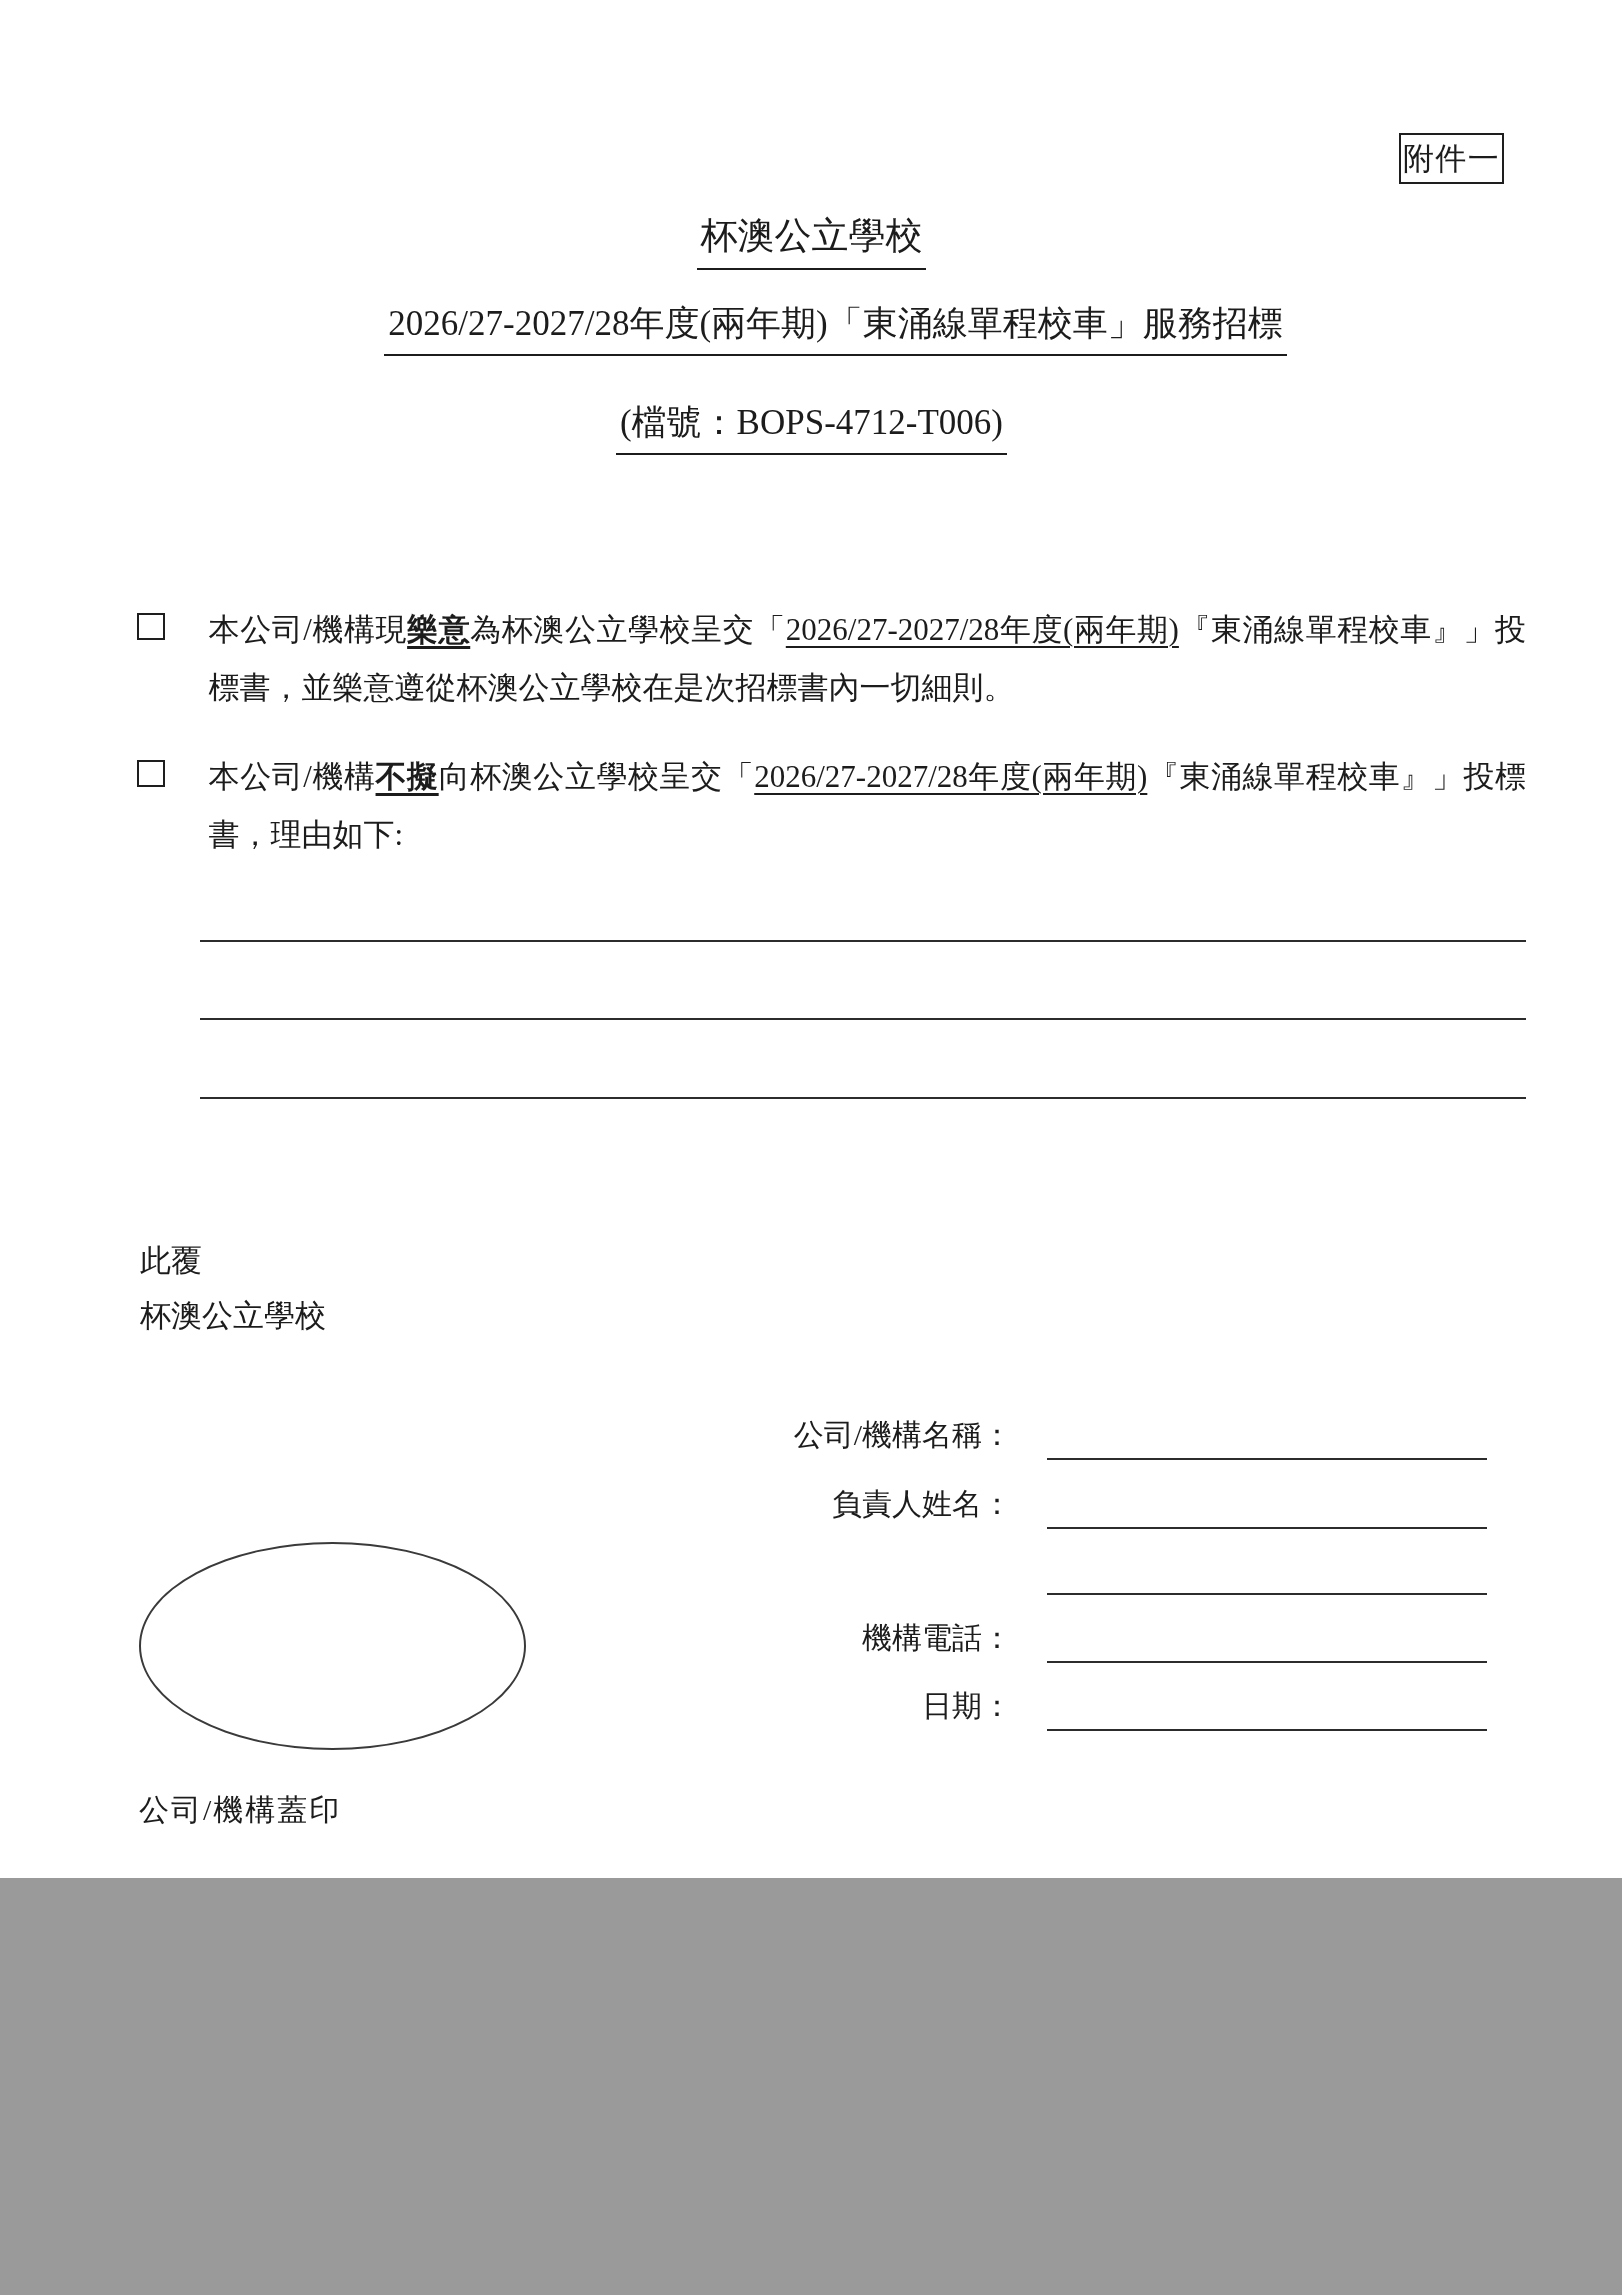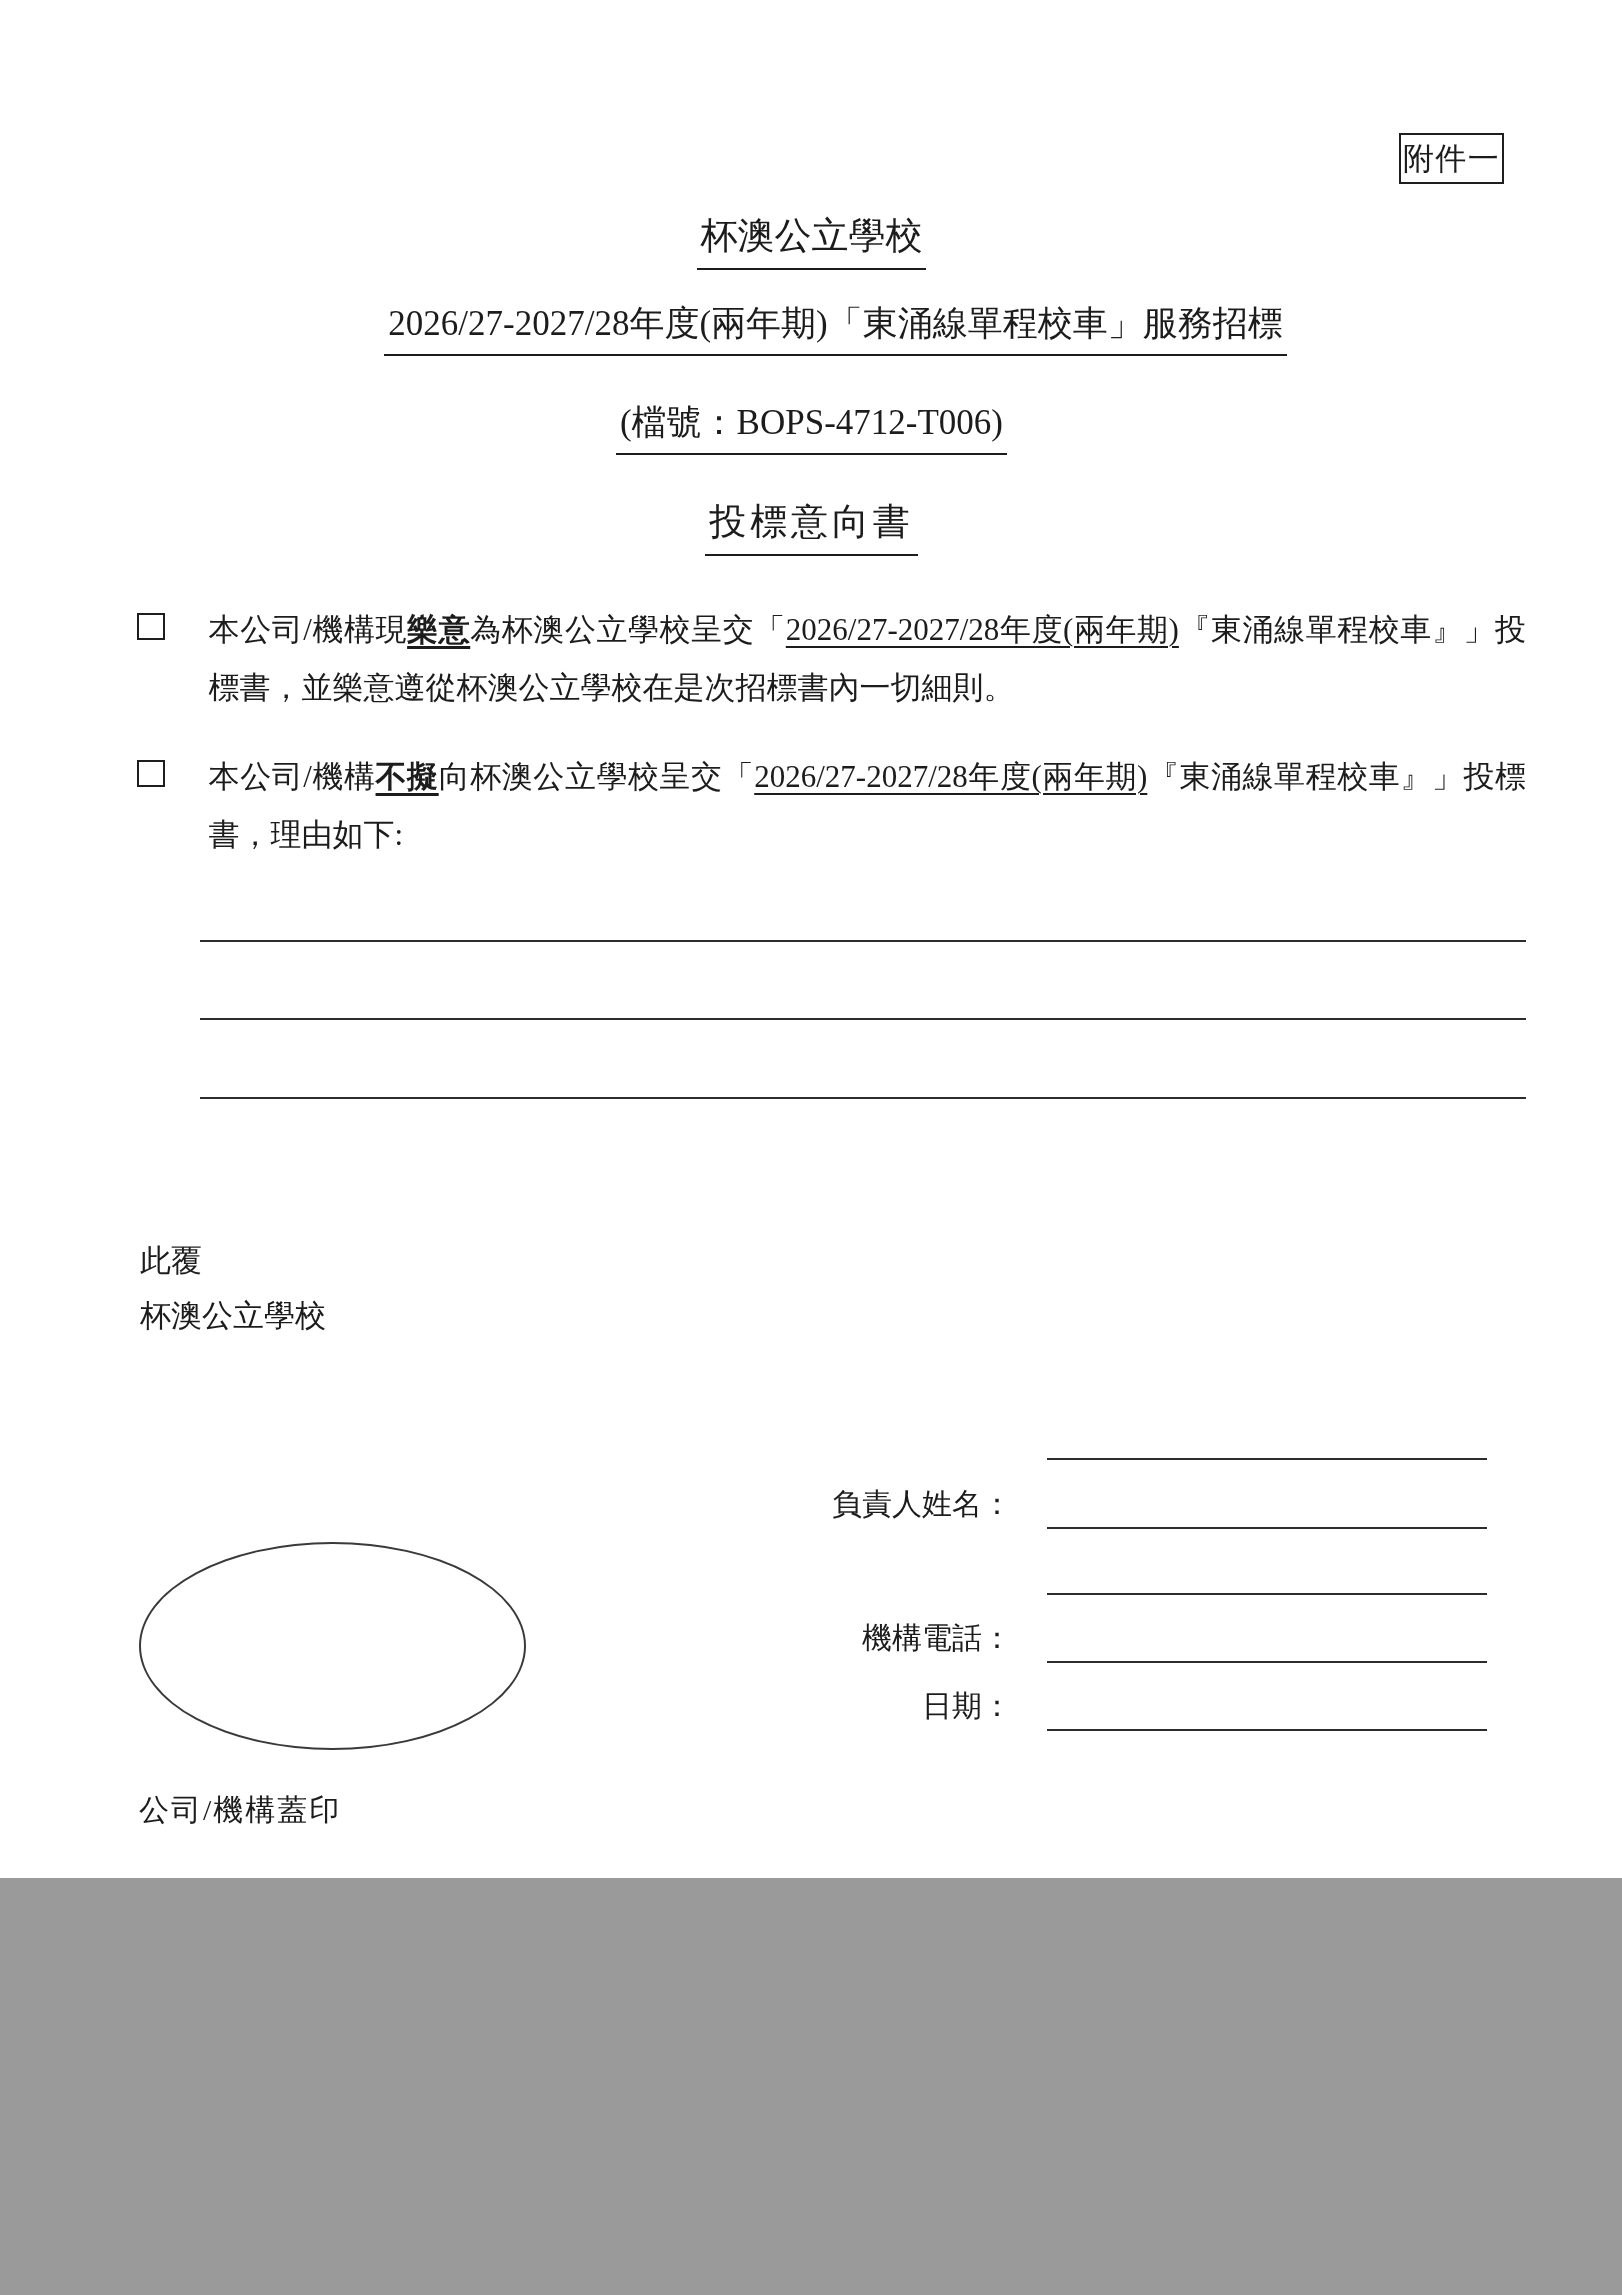--- a/index.html
+++ b/index.html
@@ -146,43 +146,41 @@
 
   <div class="h-row h-school">
     <span class="u">杯澳公立學校</span>
   </div>
   <div class="h-row h-tender">
     <span class="u">2026/27-2027/28年度(兩年期)「東涌線單程校車」服務招標</span>
   </div>
   <div class="h-row h-file">
     <span class="u">(檔號：BOPS-4712-T006)</span>
   </div>
-  <div class="h-row h-doc">
-    <span class="u">投標意向書</span>
-  </div>
 
   <div class="option opt-accept">
     <span class="checkbox"></span>
     <p class="option-text"><span>本公司/機構現</span><span class="seg-bu">樂意</span><span>為杯澳公立學校呈交「</span><span class="seg-u">2026/27-2027/28年度(兩年期)</span><span>『東涌線單程校車』</span><span>」投標書，並樂意遵從杯澳公立學校在是次招標書內一切細則。</span></p>
   </div>
 
   <div class="option opt-decline">
     <span class="checkbox"></span>
     <p class="option-text"><span>本公司/機構</span><span class="seg-bu">不擬</span><span>向杯澳公立學校呈交「</span><span class="seg-u">2026/27-2027/28年度(兩年期)</span><span>『東涌線單程校車』</span><span>」投標書，理由如下:</span></p>
   </div>
 
   <div class="reason-line rl-1"></div>
   <div class="reason-line rl-2"></div>
   <div class="reason-line rl-3"></div>
 
   <div class="closing">
     <div>此覆</div>
     <div>杯澳公立學校</div>
   </div>
 
+  <div class="field-label fl-1">公司/機構名稱：</div>
   <div class="field-line  fn-1"></div>
 
   <div class="field-label fl-2">負責人姓名：</div>
   <div class="field-line  fn-2"></div>
 
   <div class="field-line  fn-3"></div>
 
   <div class="field-label fl-4">機構電話：</div>
   <div class="field-line  fn-4"></div>
 

